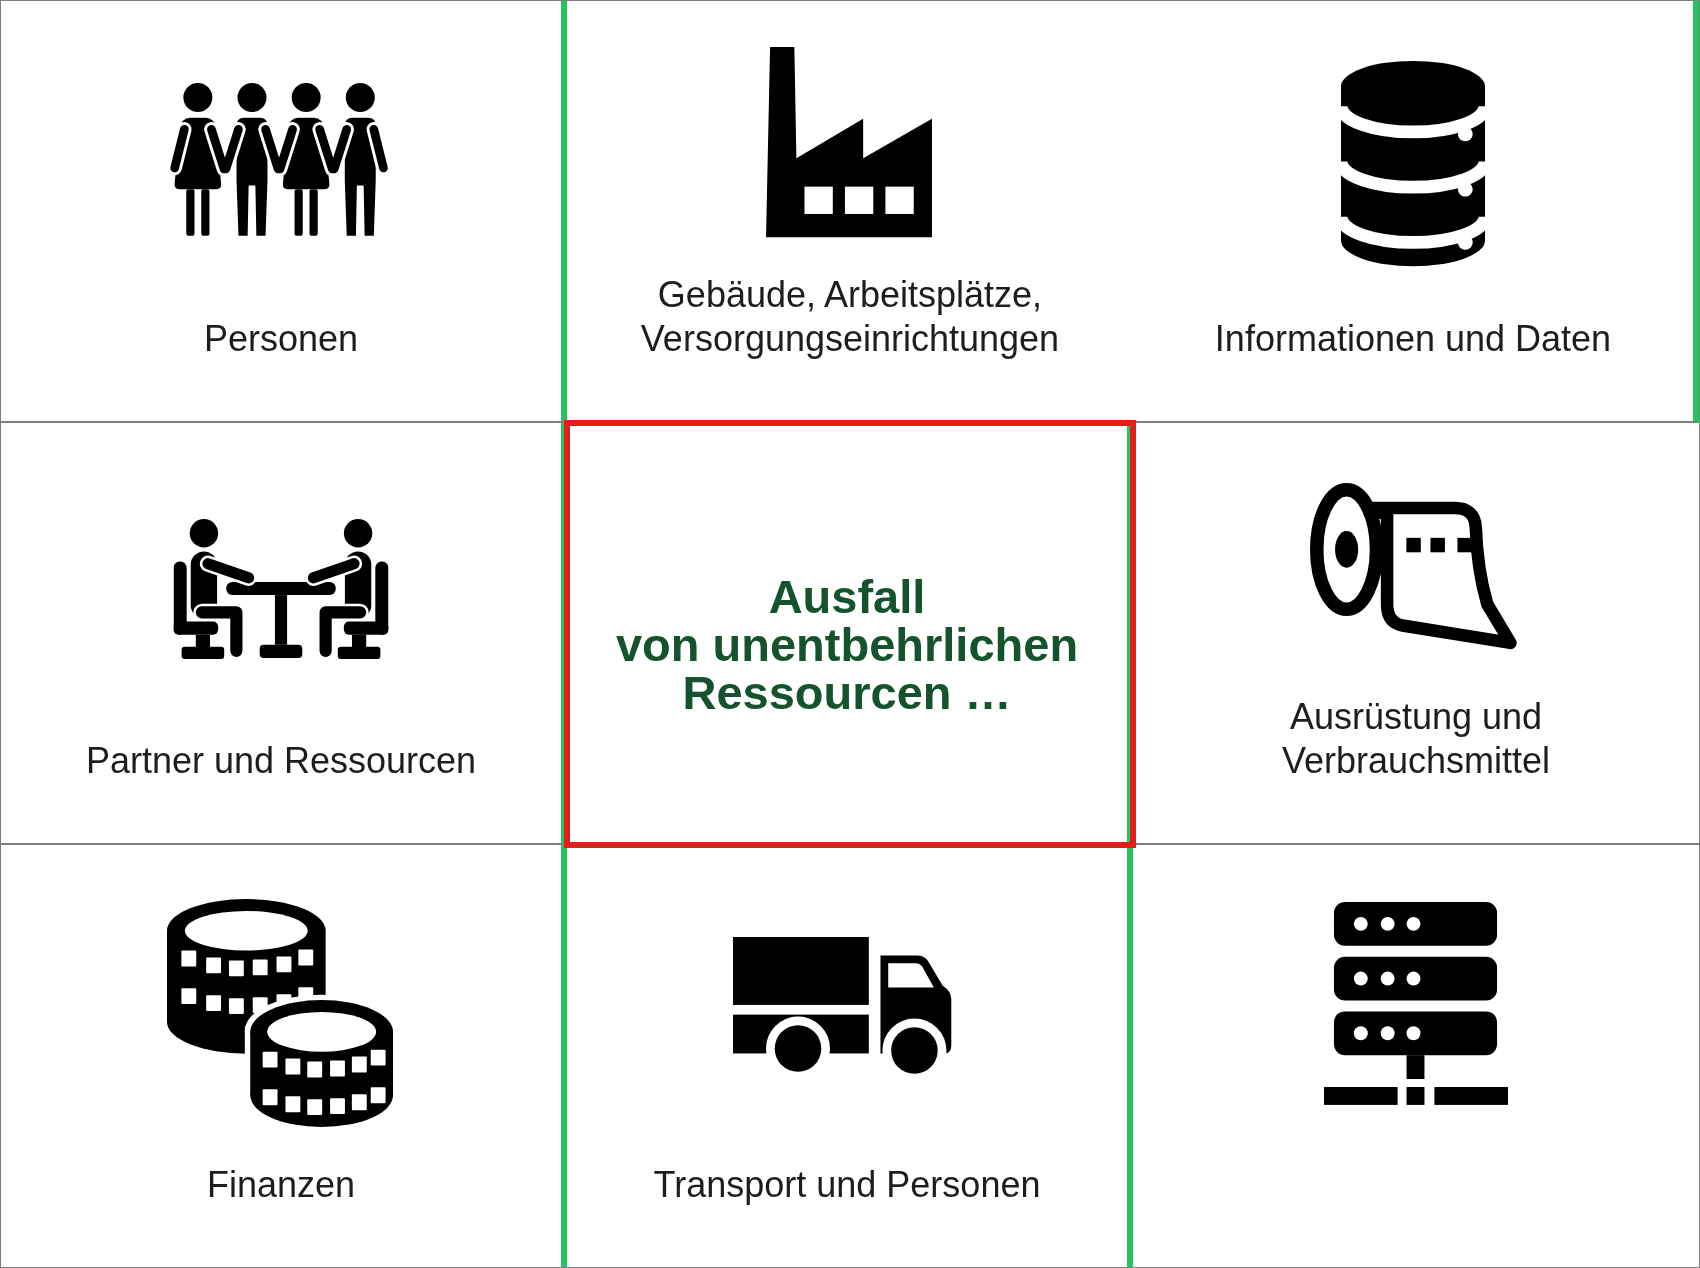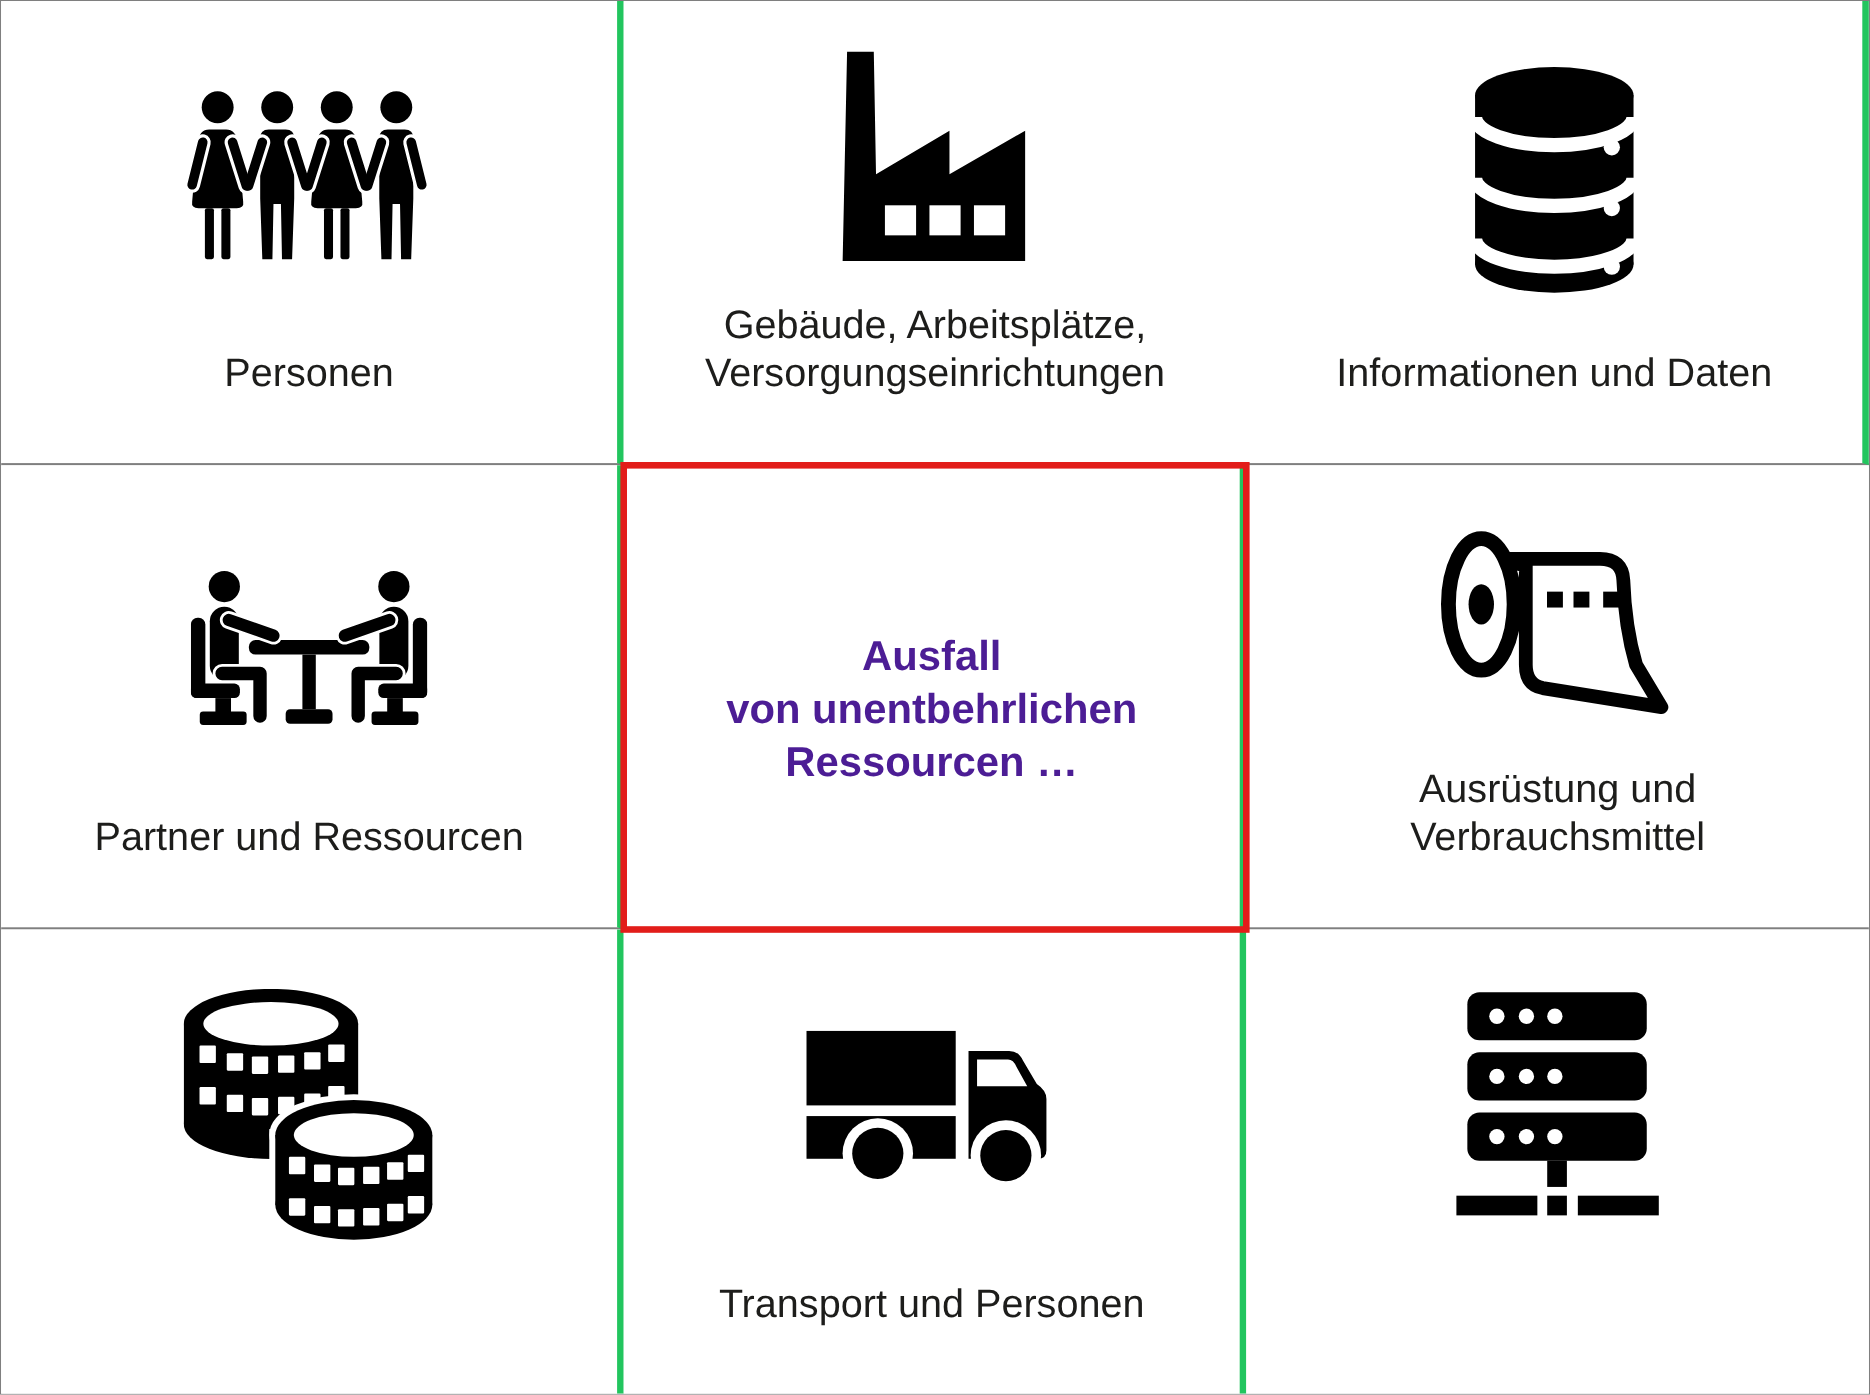--- a/index.html
+++ b/index.html
@@ -45,23 +45,23 @@
     font-size:36px;
     line-height:44px;
     color:#1d1d1b;
     white-space:pre-line;
   }
   .center-text{
     position:absolute;
     left:10px;right:10px;top:150px;
     text-align:center;
     font-weight:bold;
-    font-size:38px;
+    font-size:47px;
     line-height:48px;
-    color:#4c1d95;
+    color:#14532d;
     white-space:pre-line;
   }
   .highlight-box{
     position:absolute;
     left:calc(33.333% - 3px);
     top:calc(33.333% - 3px);
     width:calc(33.334% + 6px);
     height:calc(33.334% + 6px);
     box-sizing:border-box;
     border:6px solid #e21d1a;
@@ -275,20 +275,21 @@
             <rect x="205.5" y="152" width="15" height="16" rx="1"></rect>
           <rect x="96.5" y="192" width="15" height="16" rx="1"></rect>
             <rect x="119.5" y="199" width="15" height="16" rx="1"></rect>
           <rect x="141.5" y="202" width="15" height="16" rx="1"></rect>
             <rect x="164.5" y="201" width="15" height="16" rx="1"></rect>
           <rect x="186.5" y="197" width="15" height="16" rx="1"></rect>
             <rect x="205.5" y="190" width="15" height="16" rx="1"></rect>
         </g>
       </svg>
     </div>
+    <div class="cell-label">Finanzen</div>
   </div>
 
   <div class="cell row3">
     <div class="icon-wrap pos-truck">
       <svg width="228" viewBox="0 0 235 150" xmlns="http://www.w3.org/2000/svg">
         <g fill="#000">
           <rect x="0" y="0" width="140" height="70"></rect>
           <rect x="0" y="80" width="140" height="40"></rect>
           <path d="M152 19 L190 19 Q199 19 203 28 L216 50 Q225 56 225 64 L225 112 Q225 120 217 120 L152 120 Z"></path>
         </g>

